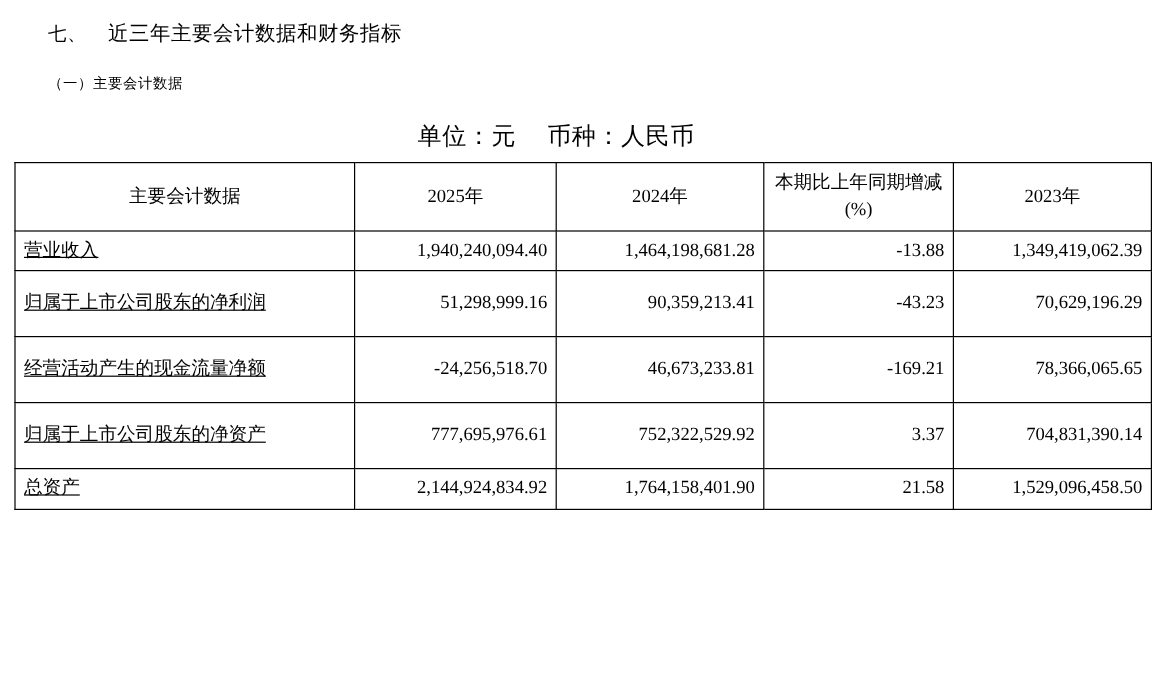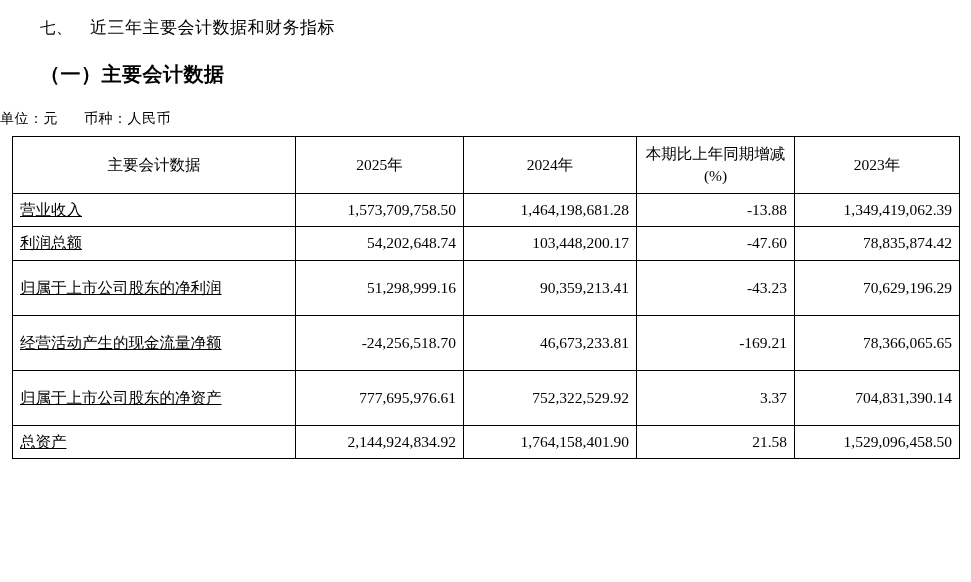--- a/index.html
+++ b/index.html
@@ -25,28 +25,28 @@
     font-size: 17px;
     font-weight: normal;
     margin: 16px 0 0 40px;
     letter-spacing: 0.5px;
   }
   .heading-1 .num {
     display: inline-block;
     margin-right: 18px;
   }
   .heading-2 {
-    font-size: 20px;
-    font-weight: bold;
+    font-size: 12px;
+    font-weight: normal;
     margin: 22px 0 16px 40px;
     letter-spacing: 0.5px;
   }
   .unit-line {
-    font-size: 14px;
-    text-align: left;
+    font-size: 20px;
+    text-align: center;
     margin: 22px 44px 8px 0;
     letter-spacing: 0.5px;
   }
   .unit-line .gap {
     display: inline-block;
     width: 26px;
   }
   table.fin {
     border-collapse: collapse;
     margin-left: 12px;
@@ -124,33 +124,26 @@
       <tr class="hrow">
         <td class="th pad-head">主要会计数据</td>
         <td class="th pad-head">2025年</td>
         <td class="th pad-head">2024年</td>
         <td class="th pad-head">本期比上年同期增减(%)</td>
         <td class="th pad-head">2023年</td>
       </tr>
 
       <tr class="drow">
         <td class="lbl">营业收入</td>
-        <td class="num">1,573,709,758.50</td>
+        <td class="num">1,940,240,094.40</td>
         <td class="num">1,464,198,681.28</td>
         <td class="num">-13.88</td>
         <td class="num">1,349,419,062.39</td>
       </tr>
 
-      <tr class="drow">
-        <td class="lbl">利润总额</td>
-        <td class="num">54,202,648.74</td>
-        <td class="num">103,448,200.17</td>
-        <td class="num">-47.60</td>
-        <td class="num">78,835,874.42</td>
-      </tr>
 
       <tr class="trow">
         <td class="lbl">归属于上市公司股东的净利润</td>
         <td class="num">51,298,999.16</td>
         <td class="num">90,359,213.41</td>
         <td class="num">-43.23</td>
         <td class="num">70,629,196.29</td>
       </tr>
 
 

